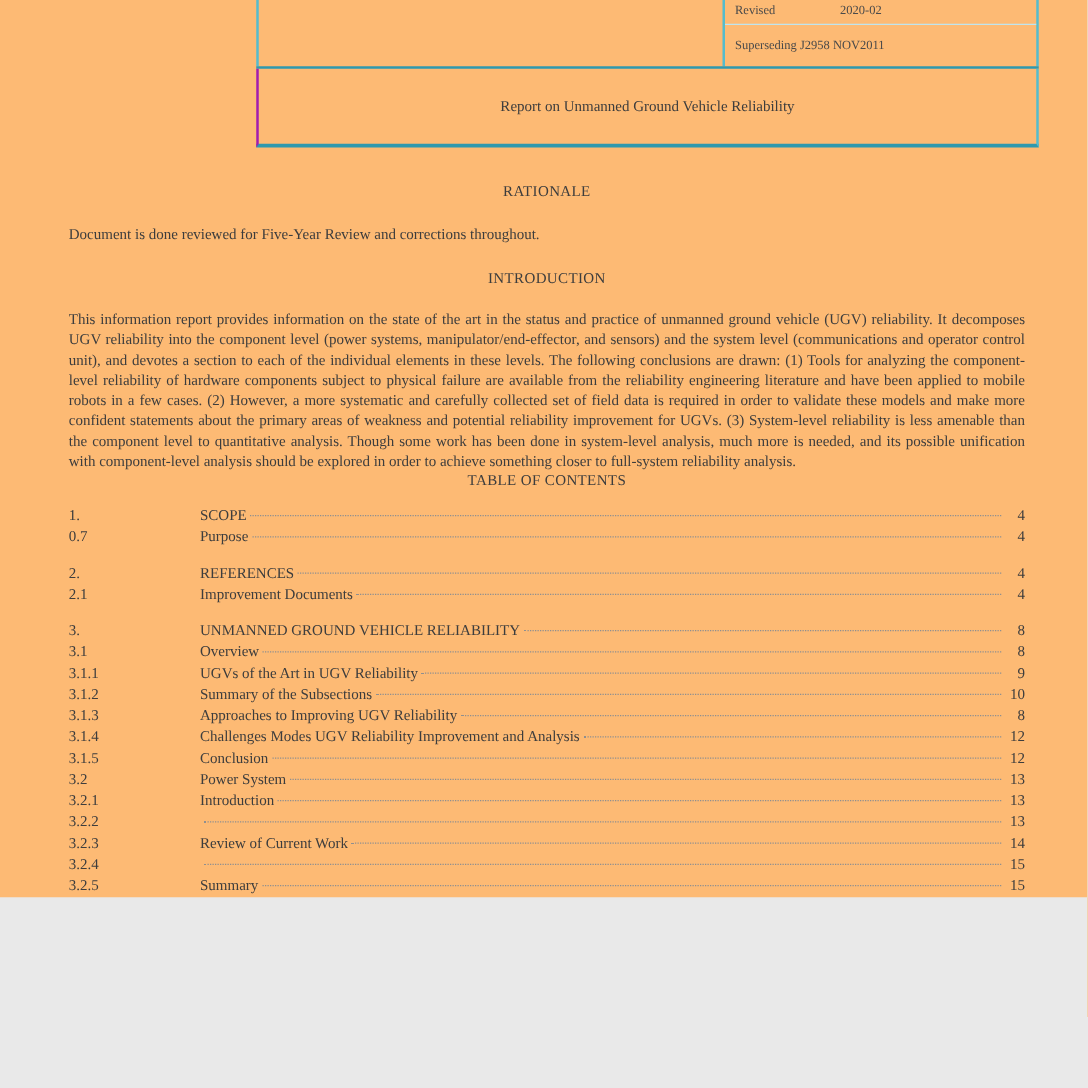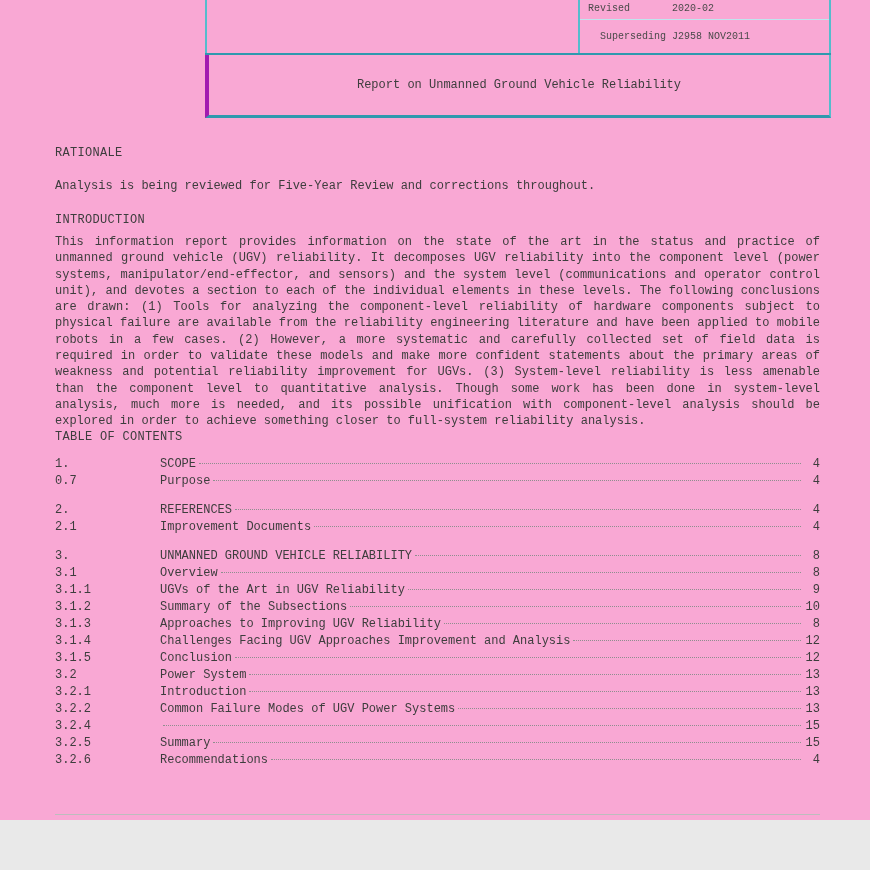--- a/index.html
+++ b/index.html
@@ -1,56 +1,56 @@
 <!DOCTYPE html>
 <html><head>
 <meta charset="utf-8">
 <style>
   * { margin:0; padding:0; box-sizing:border-box; }
   html,body { background:#e9e9e9; }
   .page {
-    position:relative; width:870px; height:820px; margin:0 auto;
-    background:#f9a8d4; overflow:hidden;
-    font-family:Liberation Mono, monospace; color:#3d3d3d;
+    position:relative; width:870px; height:718px; margin:0 auto;
+    background:#fdba74; overflow:hidden;
+    font-family:Liberation Serif, serif; color:#3d3d3d;
   }
 
   
   .hdr-top {
     position:absolute; left:205px; top:0; width:626px; height:53px;
     border-left:2px solid #55bccd; border-right:2px solid #55bccd;
   }
   .hdr-left-cell { position:absolute; left:0; top:0; width:371px; height:53px; }
   .hdr-right-cell {
     position:absolute; right:0; top:0; width:251px; height:53px;
     border-left:2px solid #55bccd; font-size:10px; color:#4a4a4a;
   }
   .hdr-row1 {
     height:20px; border-bottom:1px solid #bfe5ee;
     display:flex; align-items:flex-start; padding:3px 0 0 8px;
   }
   .hdr-row1 .lbl { width:84px; flex:none; }
-  .hdr-row2 { padding:11px 0 0 20px; }
+  .hdr-row2 { padding:11px 0 0 8px; }
   .hdr-divider {
     position:absolute; left:205px; top:53px; width:626px; height:2px; background:#2f99ae;
   }
   .title-box {
     position:absolute; left:205px; top:55px; width:626px; height:63px;
-    border-left:4px solid #a21caf; border-right:2px solid #55bccd;
+    border-left:2px solid #a21caf; border-right:2px solid #55bccd;
     border-bottom:3px solid #2f99ae;
     display:flex; align-items:center; justify-content:center;
     font-size:12px; color:#3d3d3d;
   }
 
   
   .body { position:absolute; left:55px; top:138px; width:765px; font-size:12px; }
-  .center-head { text-align:left; letter-spacing:.3px; }
+  .center-head { text-align:center; letter-spacing:.3px; }
   .rationale-head { margin-top:8px; }
   .rationale-text { margin-top:19px; }
   .intro-head { margin-top:20px; }
-  .intro-para { margin-top:7px; text-align:justify; line-height:16.3px; }
+  .intro-para { margin-top:17px; text-align:justify; line-height:16.3px; }
   .toc-head { }
 
   .toc { margin-top:13px; }
   .toc-row { display:flex; align-items:baseline; height:17px; font-size:12px; }
   .toc-row.gap { margin-top:12px; }
   .toc-num { width:105px; flex:none; }
   .toc-title { flex:none; white-space:nowrap; }
   .toc-leader { flex:1 1 auto; border-bottom:1px dotted #8f8f8f; margin:0 3px; transform:translateY(-3px); }
   .toc-page { flex:none; min-width:16px; text-align:right; }
 
@@ -77,21 +77,21 @@
       </div>
     </div>
   </div>
   <div class="hdr-divider"></div>
   <div class="title-box">
     <span>Report on Unmanned Ground Vehicle Reliability</span>
   </div>
 
   <div class="body">
     <div class="center-head rationale-head">RATIONALE</div>
-    <div class="rationale-text">Analysis is being reviewed for Five-Year Review and corrections throughout.</div>
+    <div class="rationale-text">Document is done reviewed for Five-Year Review and corrections throughout.</div>
     <div class="center-head intro-head">INTRODUCTION</div>
     <div class="intro-para">This information report provides information on the state of the art in the status and practice of unmanned ground vehicle (UGV) reliability. It decomposes UGV reliability into the component level (power systems, manipulator/end-effector, and sensors) and the system level (communications and operator control unit), and devotes a section to each of the individual elements in these levels. The following conclusions are drawn: (1) Tools for analyzing the component-level reliability of hardware components subject to physical failure are available from the reliability engineering literature and have been applied to mobile robots in a few cases. (2) However, a more systematic and carefully collected set of field data is required in order to validate these models and make more confident statements about the primary areas of weakness and potential reliability improvement for UGVs. (3) System-level reliability is less amenable than the component level to quantitative analysis. Though some work has been done in system-level analysis, much more is needed, and its possible unification with component-level analysis should be explored in order to achieve something closer to full-system reliability analysis.</div>
     <div class="center-head toc-head">TABLE OF CONTENTS</div>
 
     <div class="toc">
       <div class="toc-row">
         <span class="toc-num">1.</span>
         <span class="toc-title">SCOPE</span>
         <span class="toc-leader"></span>
         <span class="toc-page">4</span>
@@ -139,21 +139,21 @@
         <span class="toc-page">10</span>
       </div>
       <div class="toc-row">
         <span class="toc-num">3.1.3</span>
         <span class="toc-title">Approaches to Improving UGV Reliability</span>
         <span class="toc-leader"></span>
         <span class="toc-page">8</span>
       </div>
       <div class="toc-row">
         <span class="toc-num">3.1.4</span>
-        <span class="toc-title">Challenges Facing UGV Approaches Improvement and Analysis</span>
+        <span class="toc-title">Challenges Modes UGV Reliability Improvement and Analysis</span>
         <span class="toc-leader"></span>
         <span class="toc-page">12</span>
       </div>
       <div class="toc-row">
         <span class="toc-num">3.1.5</span>
         <span class="toc-title">Conclusion</span>
         <span class="toc-leader"></span>
         <span class="toc-page">12</span>
       </div>
       <div class="toc-row">
@@ -163,23 +163,28 @@
         <span class="toc-page">13</span>
       </div>
       <div class="toc-row">
         <span class="toc-num">3.2.1</span>
         <span class="toc-title">Introduction</span>
         <span class="toc-leader"></span>
         <span class="toc-page">13</span>
       </div>
       <div class="toc-row">
         <span class="toc-num">3.2.2</span>
-        <span class="toc-title">Common Failure Modes of UGV Power Systems</span>
         <span class="toc-leader"></span>
         <span class="toc-page">13</span>
+      </div>
+      <div class="toc-row">
+        <span class="toc-num">3.2.3</span>
+        <span class="toc-title">Review of Current Work</span>
+        <span class="toc-leader"></span>
+        <span class="toc-page">14</span>
       </div>
       <div class="toc-row">
         <span class="toc-num">3.2.4</span>
         <span class="toc-leader"></span>
         <span class="toc-page">15</span>
       </div>
       <div class="toc-row">
         <span class="toc-num">3.2.5</span>
         <span class="toc-title">Summary</span>
         <span class="toc-leader"></span>

